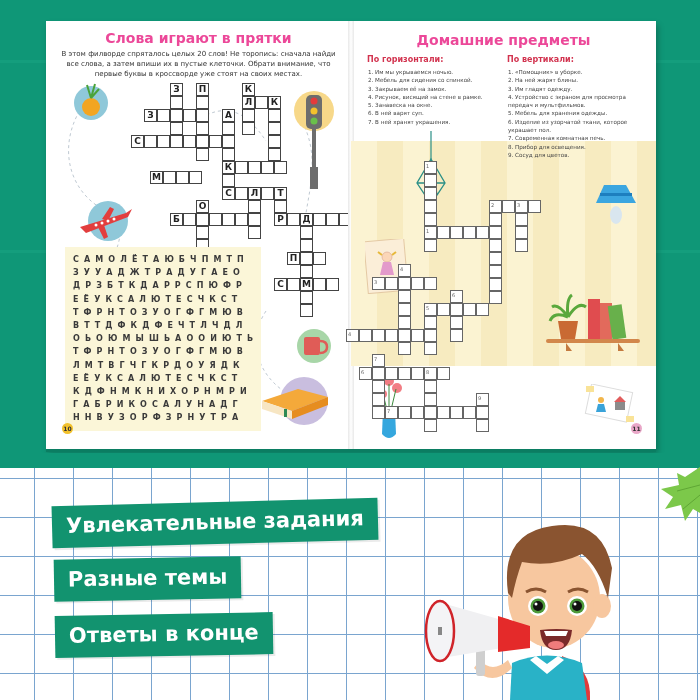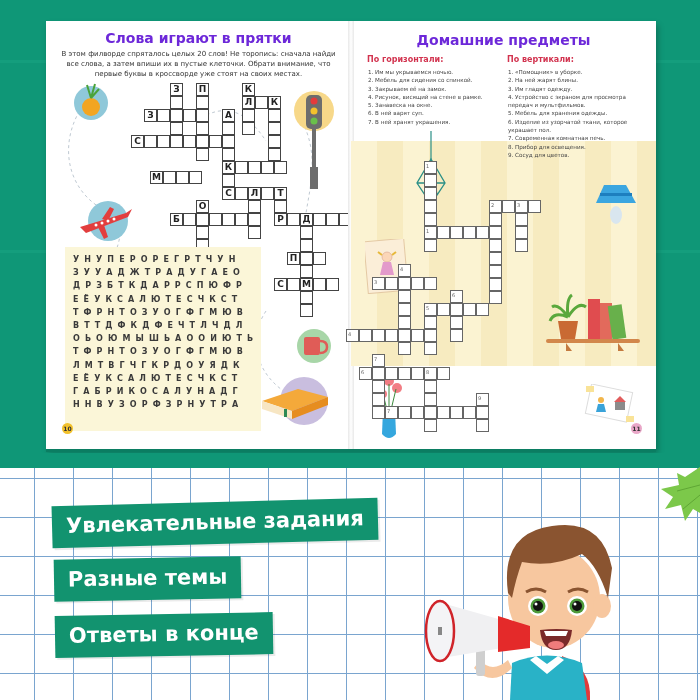--- a/index.html
+++ b/index.html
@@ -8,21 +8,21 @@
 
   .top-bg { position: absolute; left: 0; top: 0; width: 700px; height: 468px; background: #0f9777; }
   .top-bg .stripe { position: absolute; left: 0; width: 700px; height: 3px; background: #1aa583; opacity: .5; }
 
   .book { position: absolute; left: 46px; top: 21px; width: 610px; height: 428px; background: #fff; box-shadow: 0 3px 0 #0b7d62, 2px 4px 6px rgba(0,0,0,.25); }
   .page { position: absolute; top: 0; height: 100%; }
   .page.left { left: 0; width: 305px; }
   .page.right { left: 305px; width: 305px; }
   .spine { position: absolute; left: 302px; top: 0; width: 6px; height: 100%; background: linear-gradient(90deg, #e8e8e8, #fff, #e8e8e8); }
 
-  .page-title { position: absolute; width: 100%; text-align: center; font-size: 14px; font-weight: bold; color: #6d28d9; }
+  .page-title { position: absolute; width: 100%; text-align: center; font-size: 14px; font-weight: bold; color: #ec4899; }
   .left .page-title { top: 9px; left: 0; }
   .right .page-title { top: 11px; left: 0; }
   .intro { position: absolute; left: 10px; top: 28px; width: 285px; font-size: 7px; line-height: 10px; color: #333; text-align: center; }
 
   .cw-cell { position: absolute; width: 13px; height: 13px; border: 1px solid #444; background: #fff; font-size: 9px; font-weight: bold; line-height: 11px; text-align: center; color: #222; }
   .cw-cell.sm { width: 13px; height: 13px; border-color: #666; }
   .cw-num { position: absolute; left: 1px; top: -1px; font-size: 5px; font-weight: normal; color: #666; }
 
   .wordsearch { position: absolute; left: 19px; top: 226px; width: 196px; height: 184px; background: #fbf6d8; padding: 6px 0 0 8px; }
   .ws-row { font-size: 8px; letter-spacing: 5.1px; line-height: 13.2px; color: #3a3a3a; font-weight: bold; white-space: nowrap; }
@@ -200,30 +200,31 @@
       <div class="cw-cell" style="left:228px;top:257px">С</div>
       <div class="cw-cell" style="left:241px;top:257px"></div>
       <div class="cw-cell" style="left:254px;top:257px">М</div>
       <div class="cw-cell" style="left:267px;top:257px"></div>
       <div class="cw-cell" style="left:280px;top:257px"></div>
       <div class="cw-cell" style="left:254px;top:270px"></div>
       <div class="cw-cell" style="left:254px;top:283px"></div>
     </div>
 
     <div class="wordsearch">
-      <div class="ws-row">УНУПЕРОРЕГРТЧУН</div>
+      <div class="ws-row">САМОЛЁТАЮБЧПМТП</div>
       <div class="ws-row">ЗУУАДЖТРАДУГАЕО</div>
       <div class="ws-row">ДРЗБТКДАРРСПЮФР</div>
       <div class="ws-row">ЕЁУКСАЛЮТЕСЧКСТ</div>
       <div class="ws-row">ТФРНТОЗУОГФГМЮВ</div>
       <div class="ws-row">ВТТДФКДФЕЧТЛЧДЛ</div>
       <div class="ws-row">ОЬОЮМЫШЬАООИЮТЬ</div>
       <div class="ws-row">ТФРНТОЗУОГФГМЮВ</div>
       <div class="ws-row">ЛМТВГЧГКРДОУЯДК</div>
       <div class="ws-row">ЕЁУКСАЛЮТЕСЧКСТ</div>
+      <div class="ws-row">КДФНМКНИХОРНМРИ</div>
       <div class="ws-row">ГАБРИКОСАЛУНАДГ</div>
       <div class="ws-row">ННВУЗОРФЗРНУТРА</div>
     </div>
 
     <div class="page-num" style="left:16px;background:#f2c12c">10</div>
   </div>
 
   <div class="spine"></div>
 
   <div class="page right">

